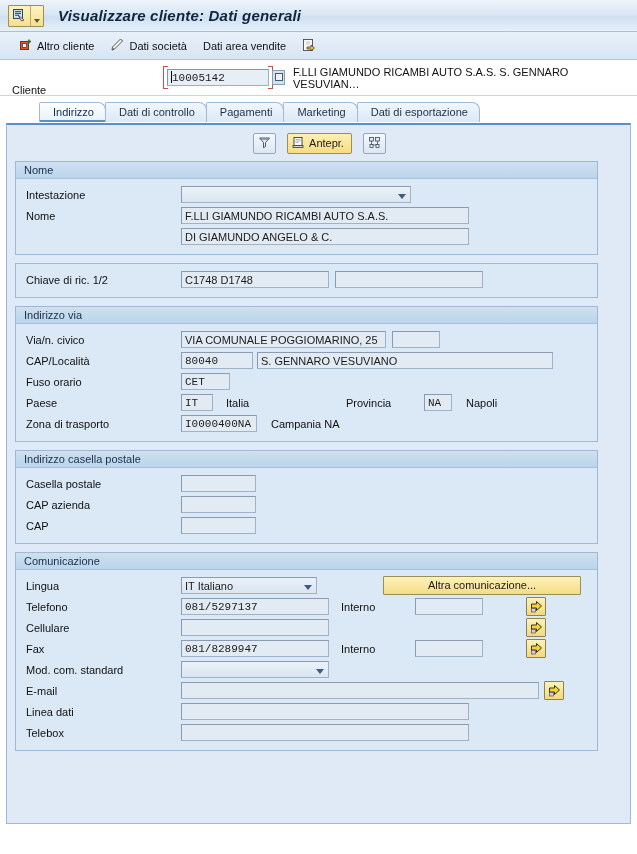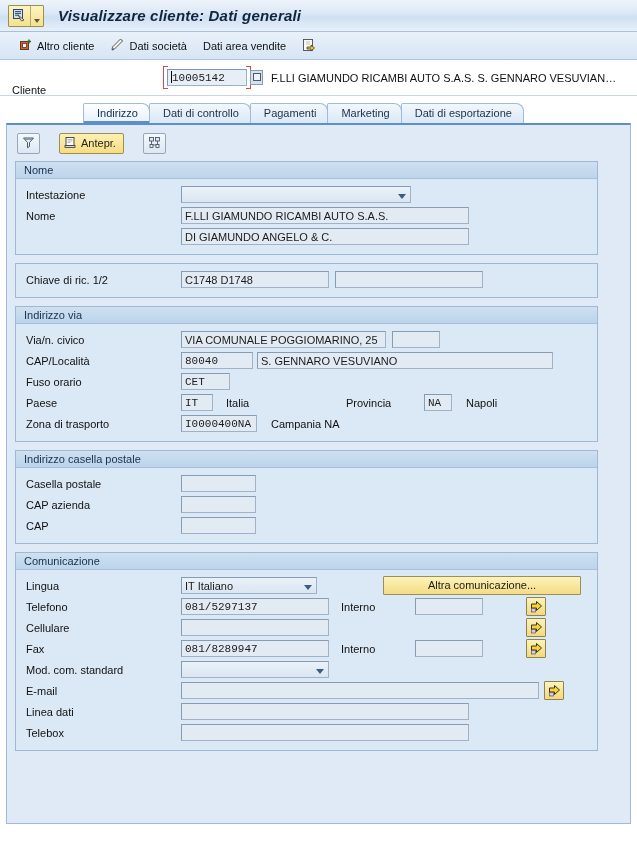--- a/index.html
+++ b/index.html
@@ -152,22 +152,21 @@
   .client-desc { margin-left: 8px; font-size: 11px; color:#111; }
 
   
   .tabstrip {
     position: relative;
     height: 21px;
     margin-top: 6px;
     padding-left: 39px;
     box-sizing: border-box;
     display: flex;
-    align-items: center;
-    margin-left: 44px;
+    align-items: flex-start;
   }
   .tab {
     position: relative;
     height: 19px;
     line-height: 19px;
     padding: 0 11px 0 13px;
     font-size: 11px;
     color: #1b2f4a;
     background: linear-gradient(to bottom,#f2f7fc,#dbe8f6);
     border: 1px solid #9fbada;
@@ -194,24 +193,25 @@
     border: 1px solid #9fbada;
     border-top: 2px solid #5b8fc9;
     box-sizing: border-box;
     padding: 6px 8px 0 8px;
   }
 
   
   .innerbar {
     display: flex;
     align-items: center;
-    gap: 19px;
+    gap: 11px;
     height: 24px;
     margin-bottom: 6px;
     padding-left: 2px;
+    justify-content: center;
   }
   .ibtn {
     height: 21px;
     min-width: 21px;
     border: 1px solid #94a7bd;
     background: linear-gradient(to bottom,#f4f8fc,#dde7f2);
     display: flex;
     align-items: center;
     justify-content: center;
     gap: 4px;
@@ -378,21 +378,21 @@
         <path d="M4 4h4M4 6h4" stroke="#9aa" stroke-width=".7"></path>
         <path d="M5 9 h4 v-2 l3.5 3 -3.5 3 v-2 h-4 z" fill="#f5c421" stroke="#3a3a3a" stroke-width=".8"></path>
       </svg>
     </span>
   </div>
 </div>
 
 <div class="clientrow">
   <span class="lbl client-lbl">Cliente</span>
   <span class="focusbox">
-    <span class="inp" style="width:80px;display:inline-block;"><span class="caret"></span><span>10005142</span></span>
+    <span class="inp" style="width:102px;display:inline-block;"><span class="caret"></span><span>10005142</span></span>
   </span>
   <span class="matchbtn"></span>
   <span class="client-desc">F.LLI GIAMUNDO RICAMBI AUTO S.A.S.  S. GENNARO VESUVIAN…</span>
 </div>
 
 <div class="tabstrip">
   <div class="tab active"><span>Indirizzo</span></div>
   <div class="tab"><span>Dati di controllo</span></div>
   <div class="tab"><span>Pagamenti</span></div>
   <div class="tab"><span>Marketing</span></div>

